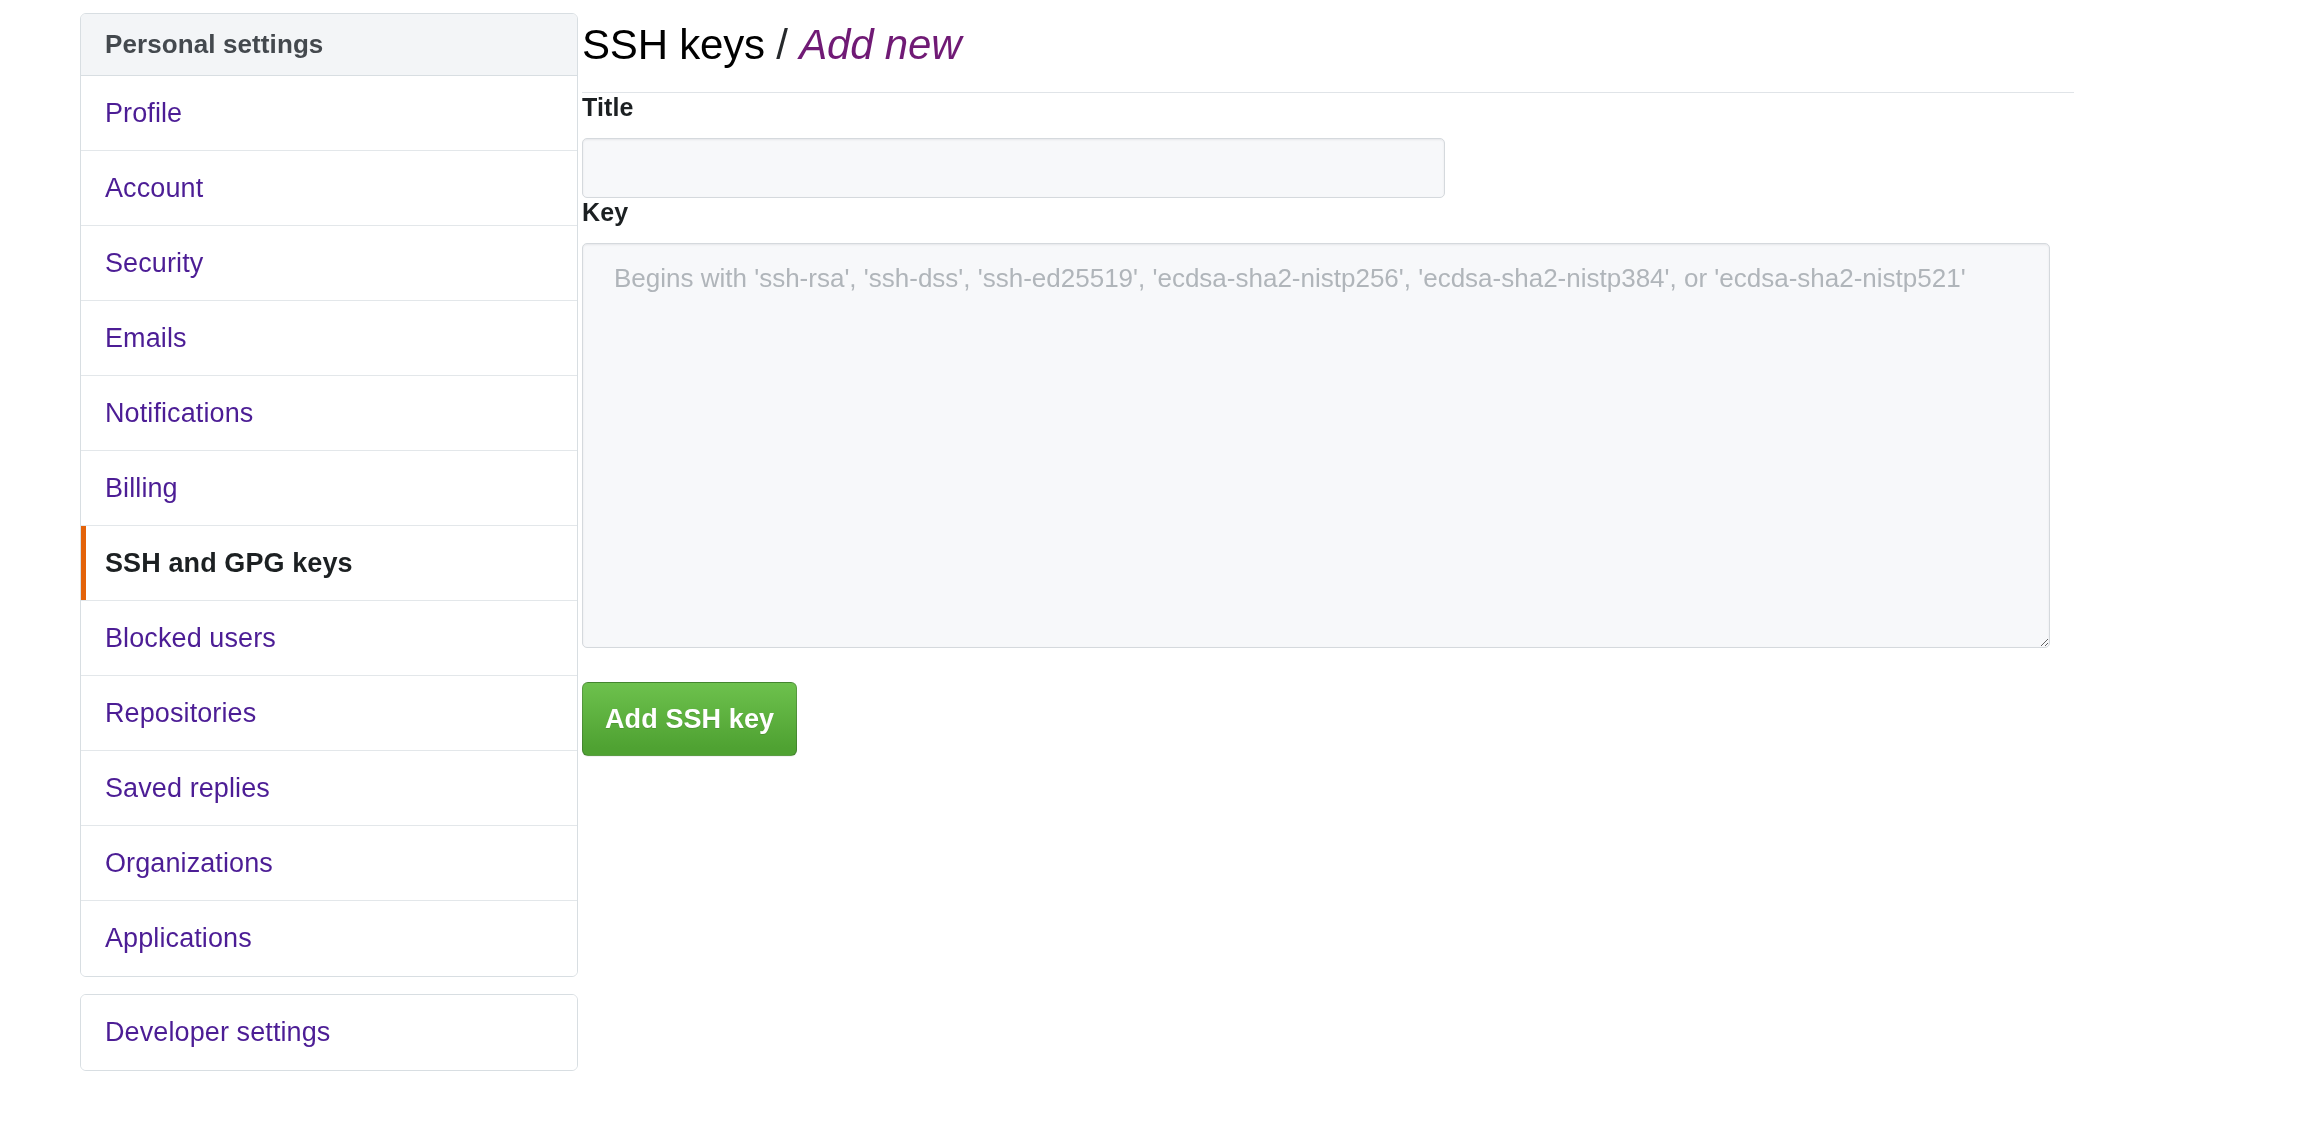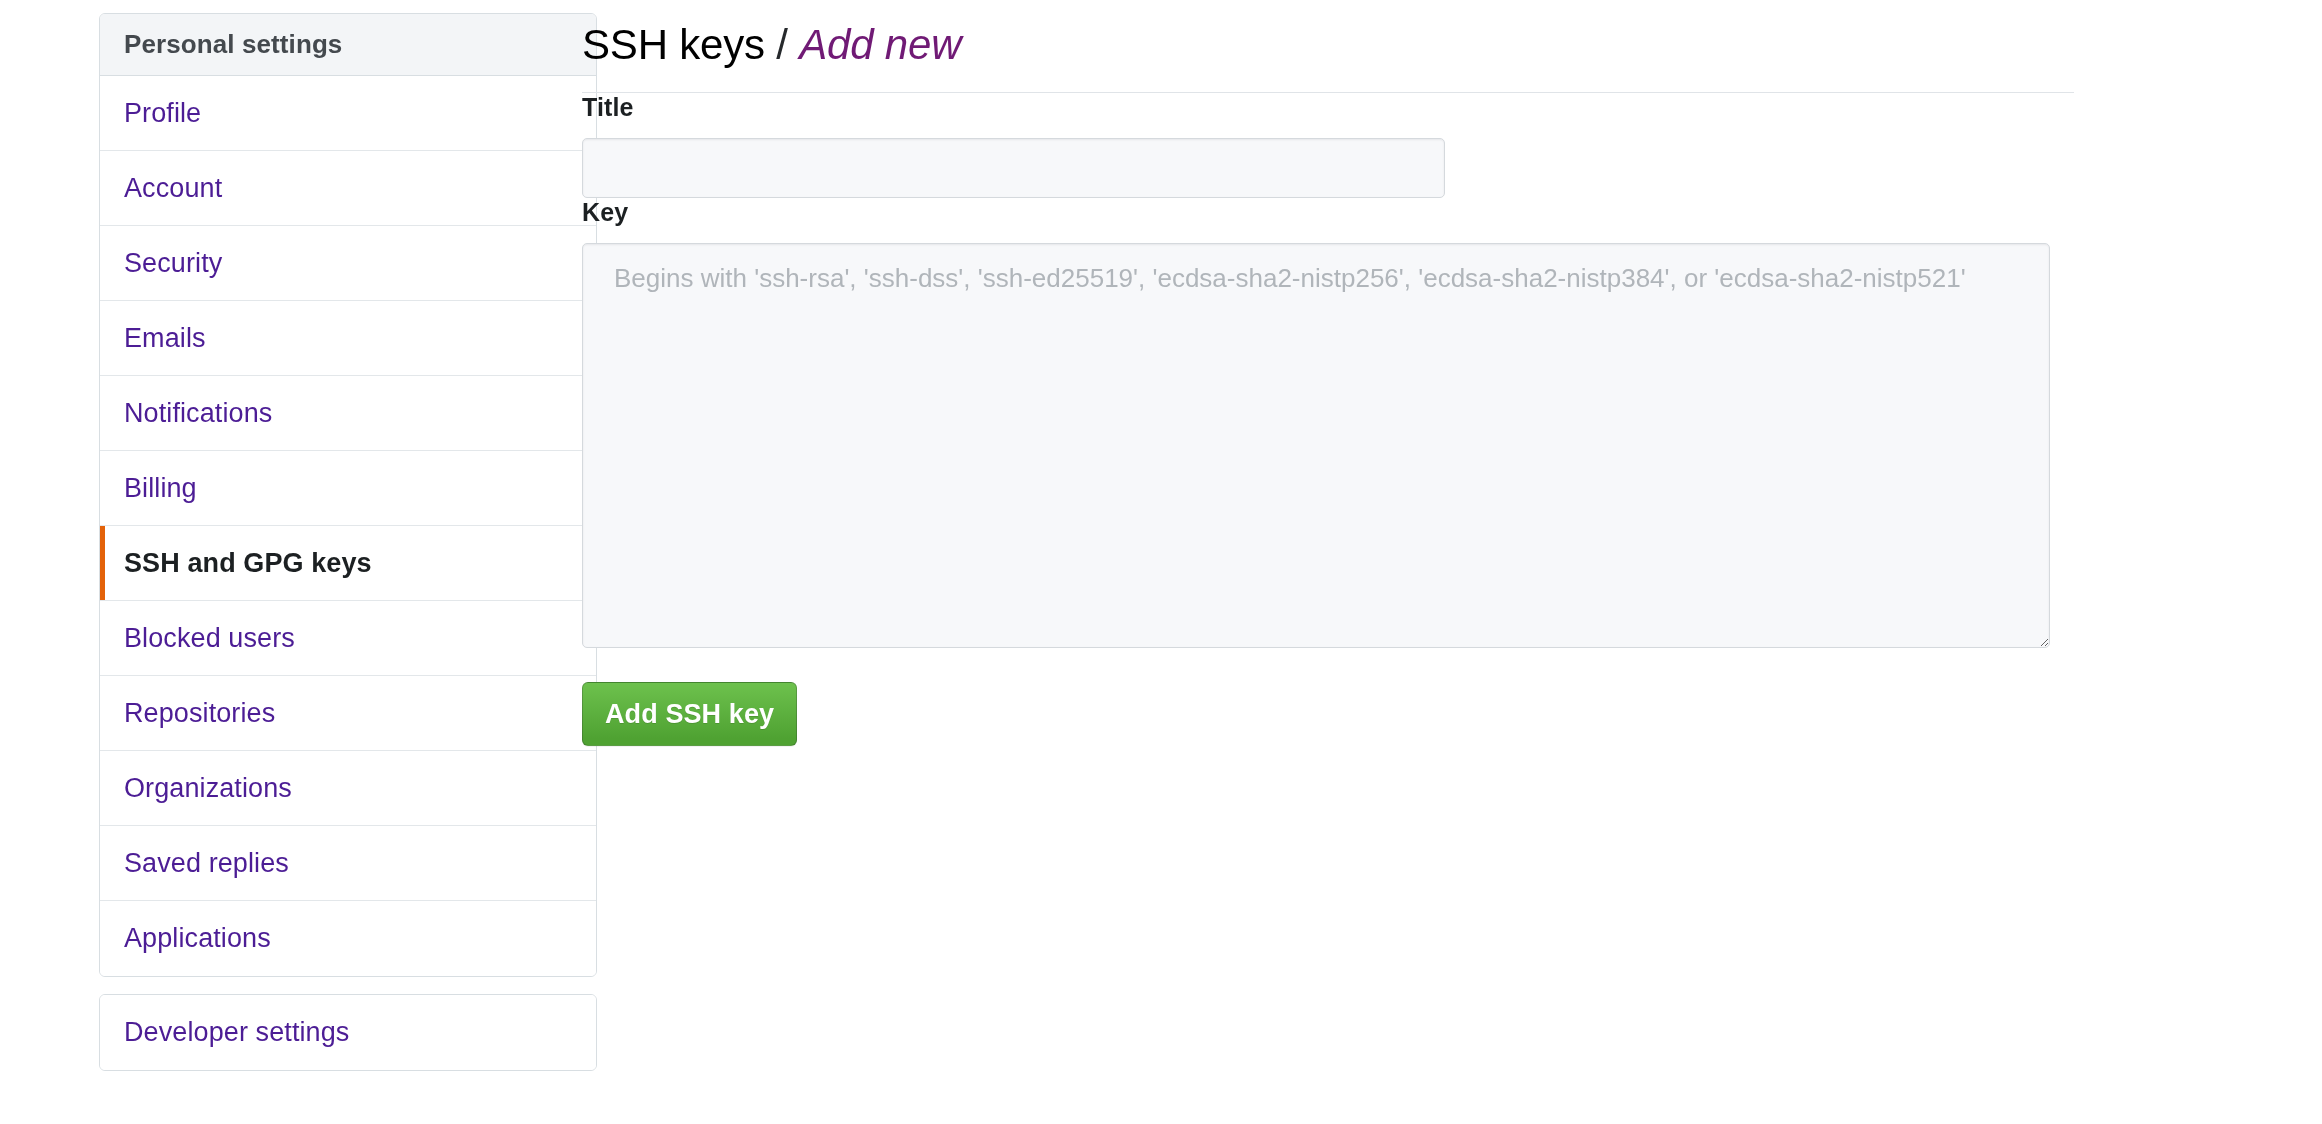--- a/index.html
+++ b/index.html
@@ -17,21 +17,21 @@
     position: relative;
     width: 2322px;
     height: 1124px;
     background: #ffffff;
     overflow: hidden;
   }
 
   
   .sidebar {
     position: absolute;
-    left: 99px;
+    left: 80px;
     top: 13px;
     width: 498px;
   }
 
   .settings-nav {
     border: 1px solid #d8dee2;
     border-radius: 6px;
     background: #ffffff;
     overflow: hidden;
   }
@@ -168,21 +168,21 @@
   .key-textarea::placeholder {
     color: #b0b5ba;
     opacity: 1;
   }
 
   .submit-row { margin-top: 34px; }
 
   .btn-primary {
     display: inline-block;
     padding: 0 22px;
-    height: 64px;
+    height: 74px;
     line-height: 62px;
     font-family: "Liberation Sans", sans-serif;
     font-size: 27px;
     font-weight: bold;
     color: #ffffff;
     letter-spacing: 0.1px;
     background-color: #55a532;
     background-image: linear-gradient(180deg, #6bc martial 0%, #55a532 90%);
     background-image: linear-gradient(180deg, #6dc14d 0%, #4fa232 90%);
     border: 1px solid rgba(27,31,35,0.22);
@@ -223,24 +223,24 @@
       <a class="nav-item selected">
         <span>SSH and GPG keys</span>
       </a>
       <a class="nav-item">
         <span>Blocked users</span>
       </a>
       <a class="nav-item">
         <span>Repositories</span>
       </a>
       <a class="nav-item">
+        <span>Saved replies</span>
+      </a>
+      <a class="nav-item">
         <span>Organizations</span>
-      </a>
-      <a class="nav-item">
-        <span>Saved replies</span>
       </a>
       <a class="nav-item">
         <span>Applications</span>
       </a>
     </nav>
 
     <nav class="dev-settings-box">
       <a class="nav-item">
         <span>Developer settings</span>
       </a>

